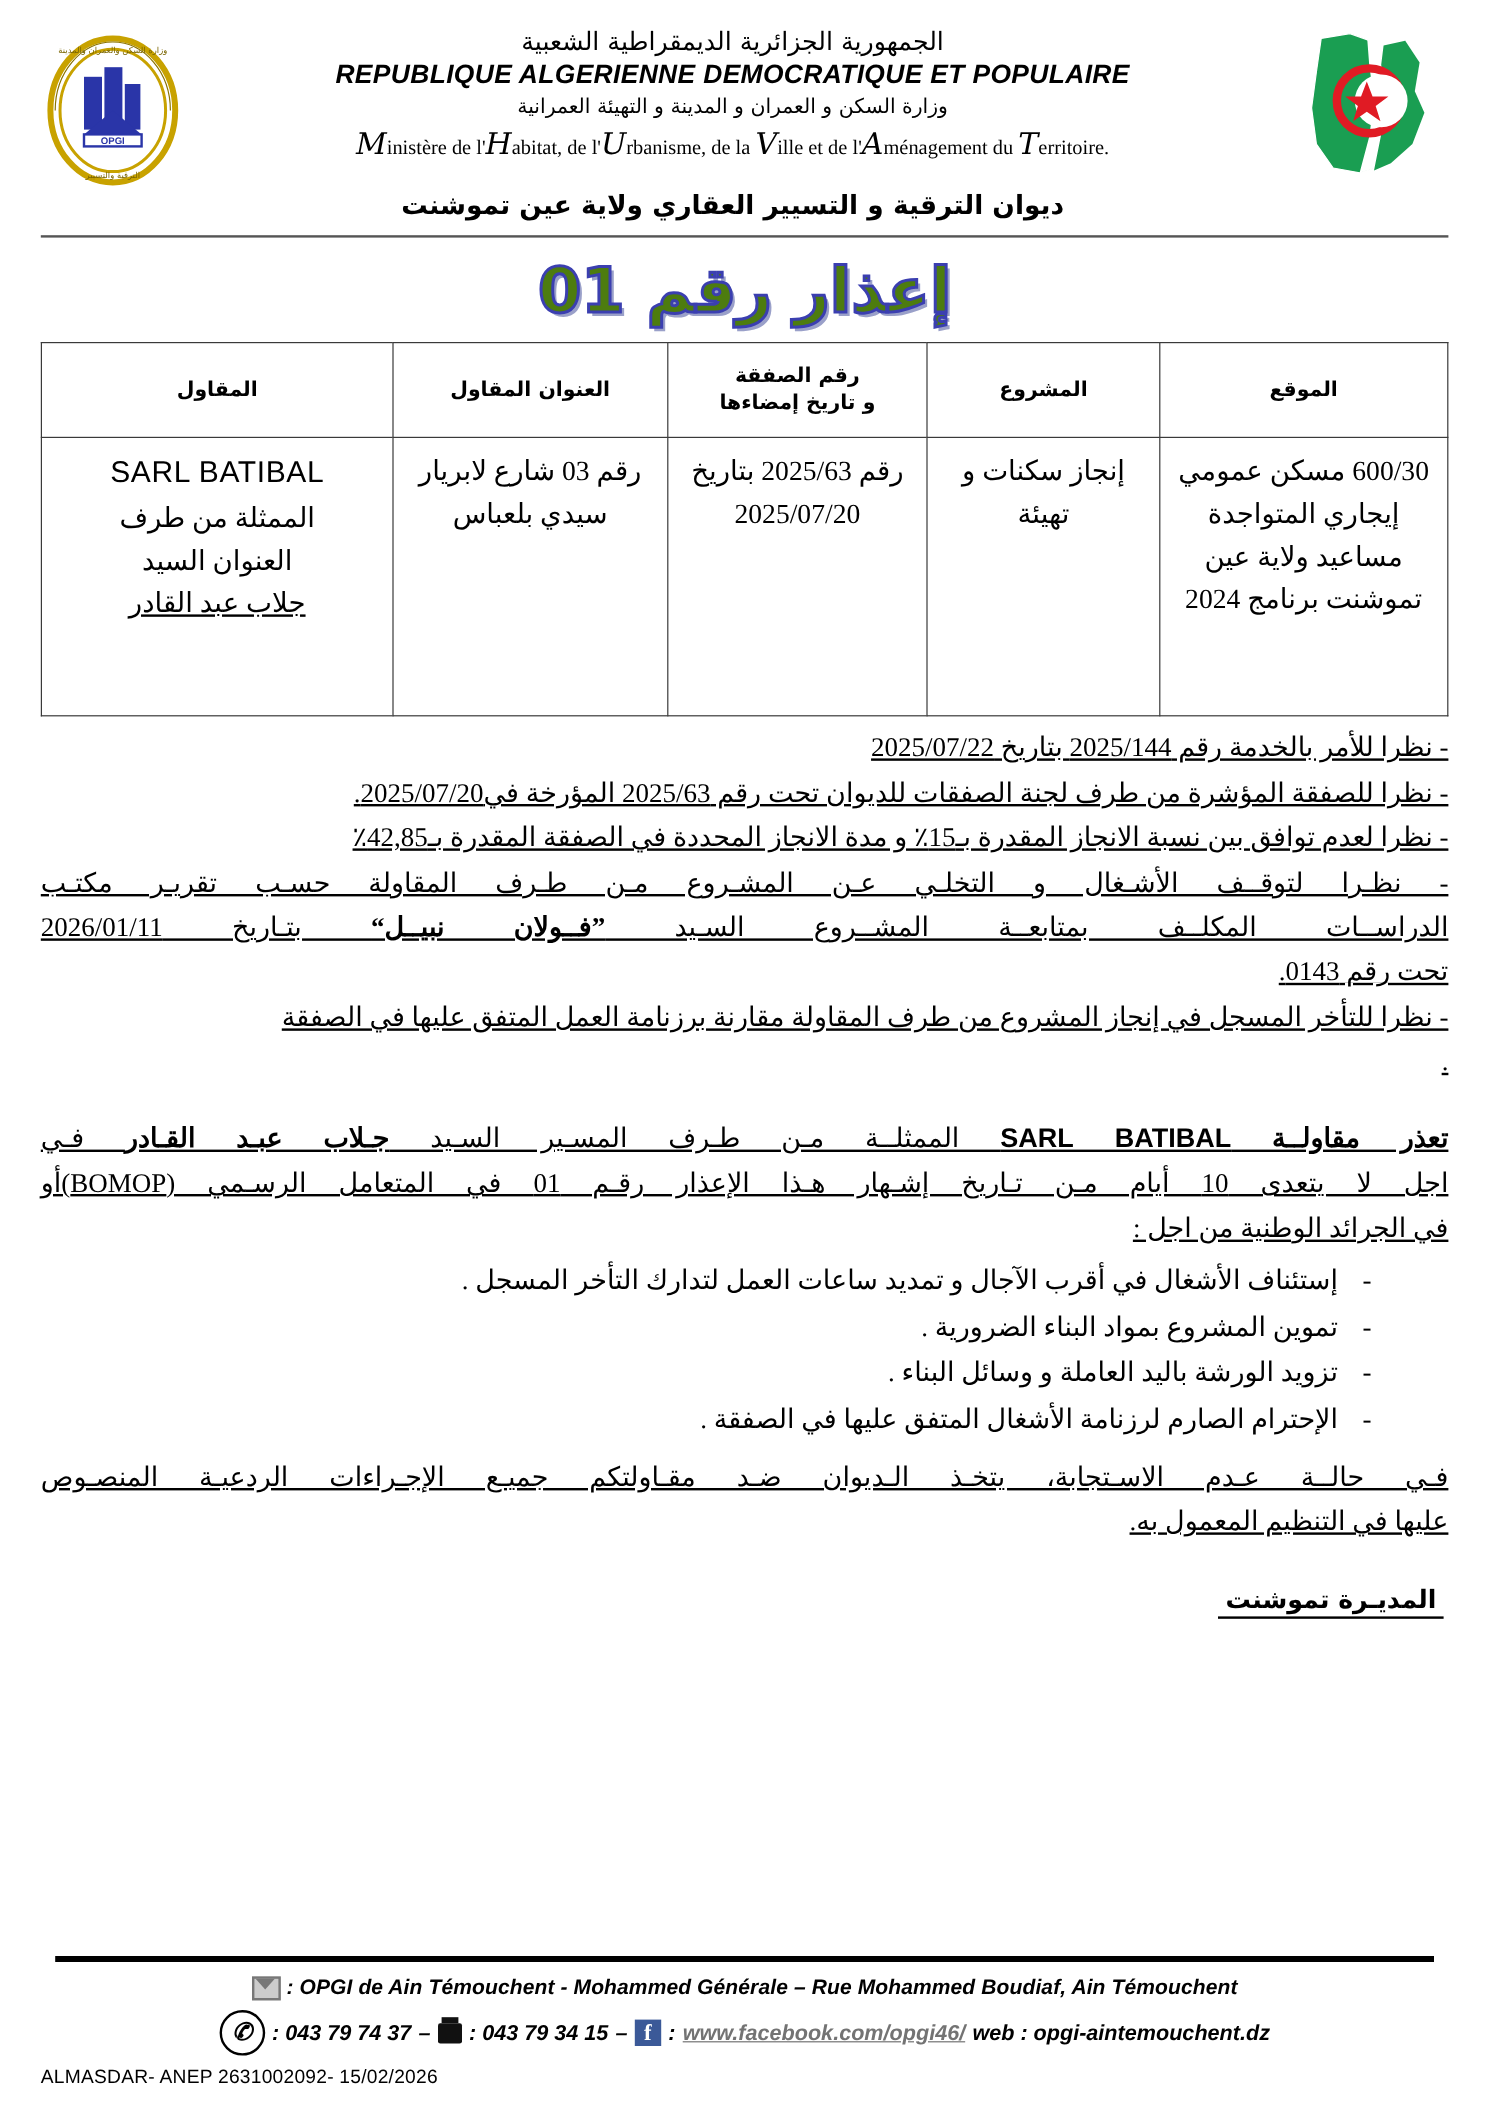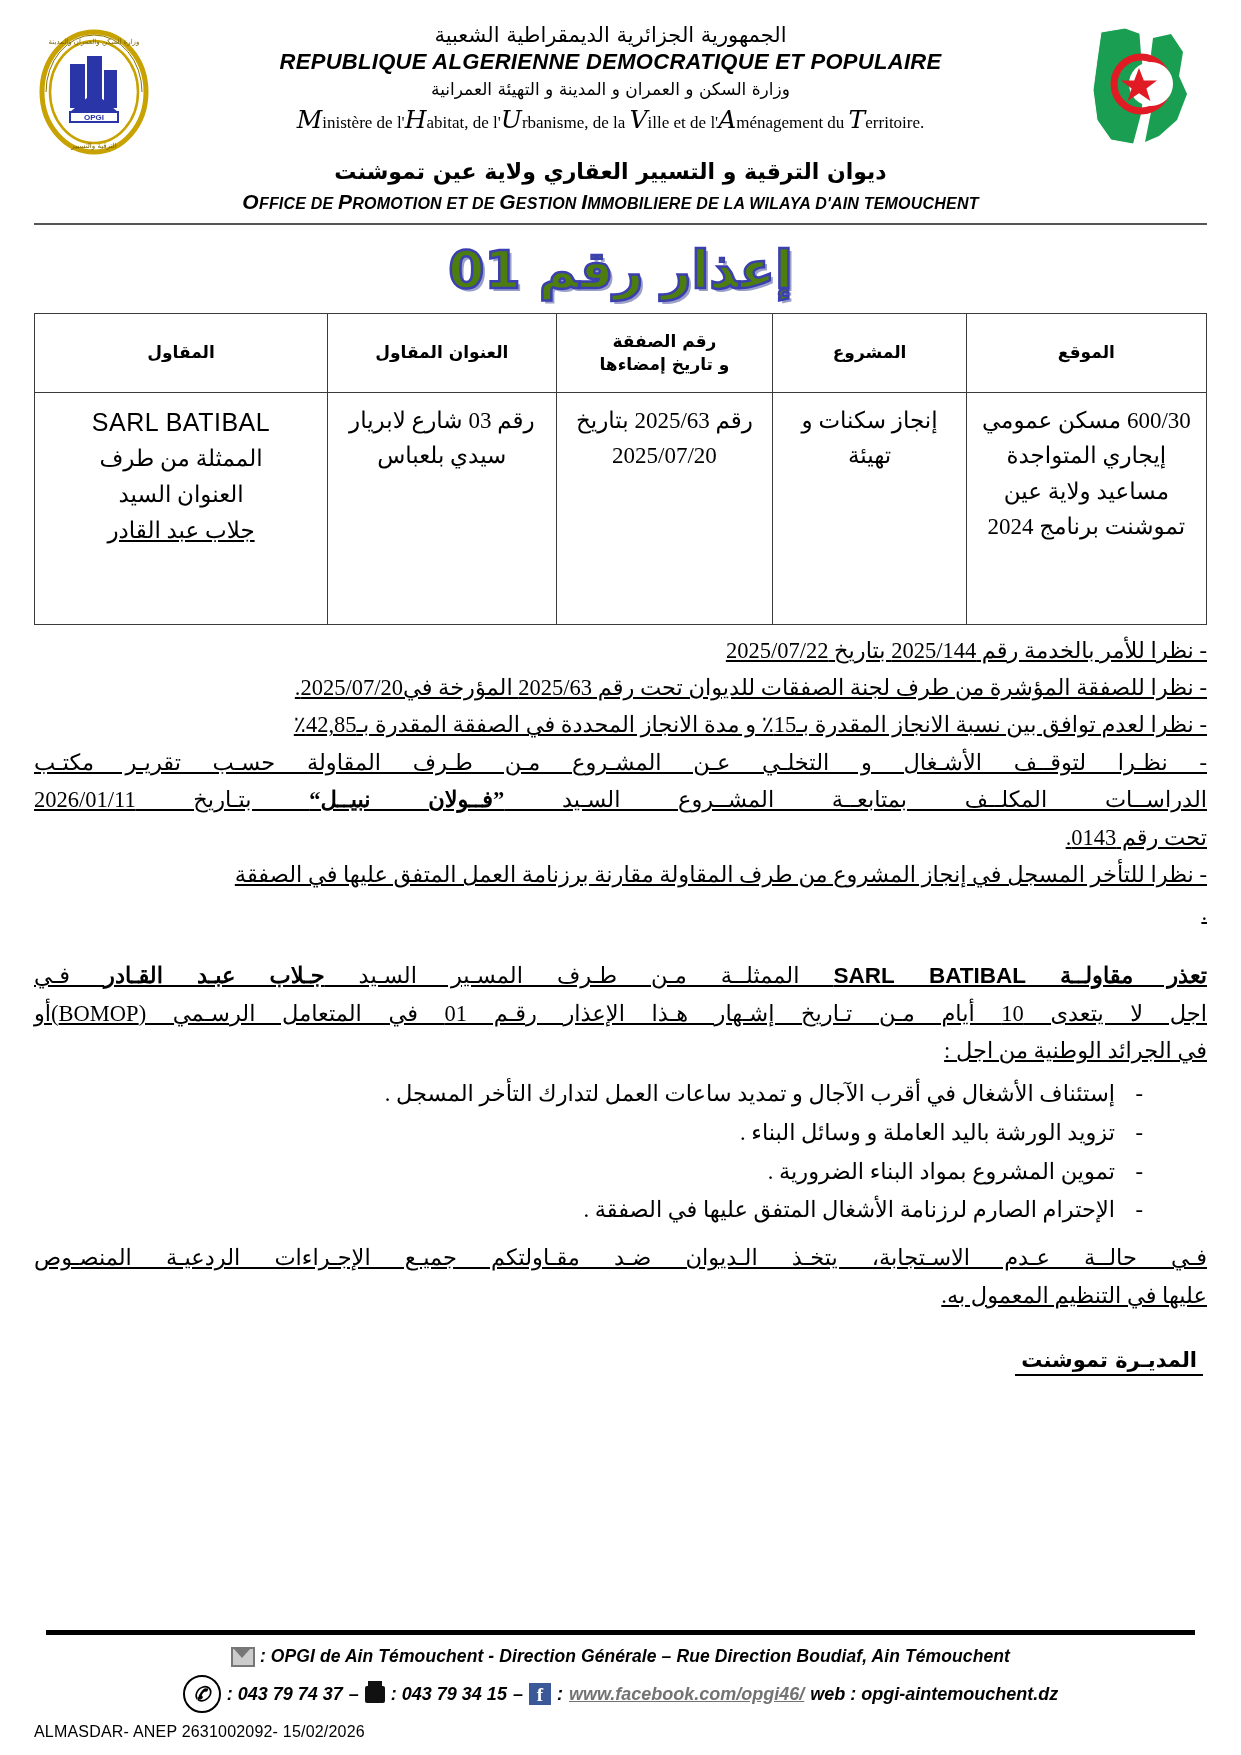--- a/index.html
+++ b/index.html
@@ -293,23 +293,20 @@
     </div>
 
     <div class="header-center">
       <div class="hline-ar1">الجمهورية   الجزائرية   الديمقراطية   الشعبية</div>
       <div class="hline-fr1">REPUBLIQUE ALGERIENNE DEMOCRATIQUE  ET POPULAIRE</div>
       <div class="hline-ar2">وزارة  السكن  و  العمران  و  المدينة  و  التهيئة  العمرانية</div>
       <div class="hline-fr2">
         <span class="cap">M</span><span>inistère de l'</span><span class="cap">H</span><span>abitat, de l'</span><span class="cap">U</span><span>rbanisme, de la </span><span class="cap">V</span><span>ille et de l'</span><span class="cap">A</span><span>ménagement du </span><span class="cap">T</span><span>erritoire.</span>
       </div>
       <div class="hline-ar3">ديوان  الترقية  و  التسيير  العقاري ولاية عين تموشنت</div>
-      <div class="hline-fr3">
-        <span class="cap">O</span><span>FFICE DE </span><span class="cap">P</span><span>ROMOTION ET DE </span><span class="cap">G</span><span>ESTION </span><span class="cap">I</span><span>MMOBILIERE  DE LA WILAYA D'AIN TEMOUCHENT</span>
-      </div>
     </div>
 
     <div class="flag-wrap">
       <svg class="flag-svg" width="140" height="128" viewBox="0 0 140 128">
         <path d="M34 8 L58 4 L86 14 L104 10 L116 28 L112 52 L120 70 L110 96 L92 112 L66 120 L44 116 L30 96 L26 66 L30 36 Z" fill="#1a9e52" stroke="#ffffff" stroke-width="1"></path>
         <path d="M72 4 L104 10 L116 28 L112 52 L120 70 L110 96 L92 112 L66 120 L74 90 L78 60 L74 30 Z" fill="#ffffff"></path>
         <path d="M86 14 L104 10 L116 28 L112 52 L120 70 L110 96 L92 112 L78 118 L84 88 L88 60 L84 30 Z" fill="#1a9e52"></path>
         <circle cx="74" cy="60" r="27" fill="none" stroke="#e01b24" stroke-width="7"></circle>
         <circle cx="84" cy="60" r="22" fill="#ffffff"></circle>
         <polygon points="72,44 76.8,56.5 90,56.5 79.4,64.4 83.4,77 72,69.2 60.6,77 64.6,64.4 54,56.5 67.2,56.5" fill="#e01b24"></polygon>
@@ -377,39 +374,39 @@
     <div class="gap-md"></div>
 
     <p class="p-just">
       <span class="b">تعذر مقاولــة </span><span class="b latin">SARL BATIBAL</span><span> الممثلــة مـن طـرف المسـير السـيد </span><span class="b">جـلاب عبـد القـادر</span><span> فـي</span>
     </p>
     <p class="p-just">اجل لا يتعدى 10 أيام مـن تـاريخ إشـهار هـذا الإعذار رقـم 01 في المتعامل الرسـمي (BOMOP)أو</p>
     <p class="p-right">في الجرائد الوطنية من اجل :</p>
 
     <ul class="reqs">
       <li>إستئناف الأشغال في أقرب الآجال و تمديد ساعات العمل لتدارك التأخر المسجل  .</li>
+      <li>تموين المشروع بمواد البناء الضرورية .</li>
       <li>تزويد الورشة باليد العاملة و وسائل البناء .</li>
-      <li>تموين المشروع بمواد البناء الضرورية .</li>
       <li>الإحترام الصارم لرزنامة الأشغال المتفق عليها في الصفقة .</li>
     </ul>
 
     <p class="p-just" style="margin-top:10px;">فـي حالــة عـدم الاسـتجابة، يتخـذ الـديوان ضـد مقـاولتكم جميـع الإجـراءات الردعيـة المنصـوص</p>
     <p class="p-right">عليها في التنظيم المعمول به.</p>
   </div>
 
   <div class="signature">
     <span>المديـرة تموشنت</span>
   </div>
 
   <div class="footer">
     <div class="footer-rule"></div>
 
     <div class="f-line">
       <span class="ico ico-mail"></span>
-      <span>: OPGI de Ain Témouchent - Direction Générale – Rue Direction Boudiaf, Ain Témouchent</span>
+      <span>: OPGI de Ain Témouchent - Mohammed Générale – Rue Mohammed Boudiaf, Ain Témouchent</span>
     </div>
 
     <div class="f-line2">
       <span class="ico ico-phone">✆</span>
       <span>: 043 79 74 37</span>
       <span>–</span>
       <span class="ico ico-fax"></span>
       <span>: 043 79 34 15</span>
       <span>–</span>
       <span class="ico ico-fb">f</span>

